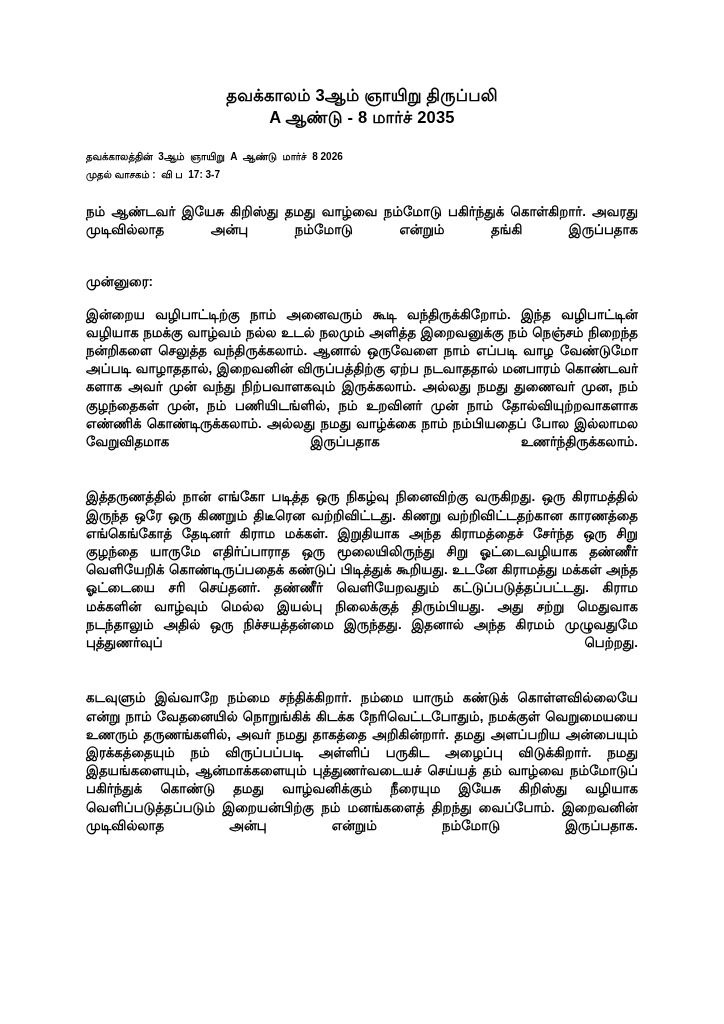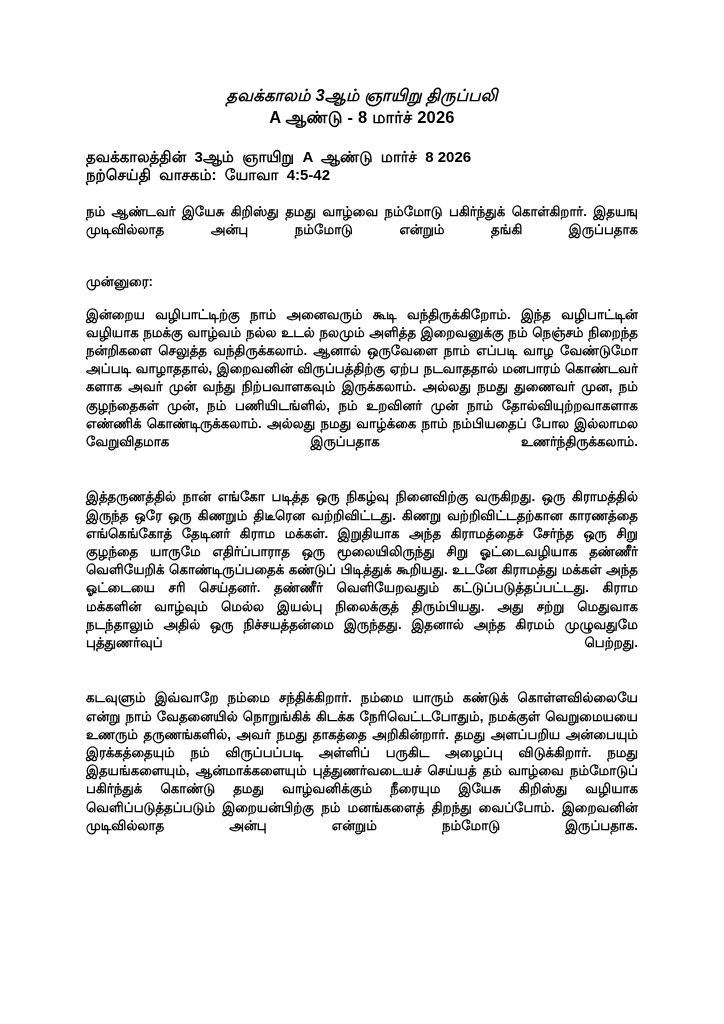--- a/index.html
+++ b/index.html
@@ -35,27 +35,27 @@
 
   
   .title-block {
     padding-top: 84px;
     text-align: center;
     font-weight: bold;
     font-size: 16.5px;
     line-height: 22px;
     letter-spacing: 0.2px;
   }
-  .title-line-1 { display: block; font-style: italic; }
+  .title-line-1 { display: block; }
   .title-line-2 { display: block; }
 
   
   .ref-block {
     margin-top: 20px;
-    font-size: 15px;
+    font-size: 10px;
     font-weight: bold;
     line-height: 18px;
   }
   .ref-line { display: block; white-space: pre-wrap; }
 
   
   .para {
     font-size: 13.3px;
     font-weight: bold;
     line-height: 18.2px;
@@ -86,31 +86,31 @@
   }
 </style>
 </head>
 <body>
 
 <div class="page">
   <div class="content">
 
     <div class="title-block">
       <span class="title-line-1">தவக்காலம்  3ஆம் ஞாயிறு திருப்பலி</span>
-      <span class="title-line-2">A ஆண்டு -  8  மார்ச்  2026</span>
+      <span class="title-line-2">A ஆண்டு -  8  மார்ச்  2035</span>
     </div>
 
     <div class="ref-block">
       <span class="ref-line">தவக்காலத்தின்  3ஆம்  ஞாயிறு  A  ஆண்டு  மார்ச்  8 2026</span>
-      <span class="ref-line">நற்செய்தி  வாசகம்:  யோவா  4:5-42</span>
+      <span class="ref-line">முதல் வாசகம் :  வி ப  17: 3-7</span>
     </div>
 
     <div class="spacer-md"></div>
 
-    <p class="para loose">நம் ஆண்டவர் இயேசு கிறிஸ்து  தமது வாழ்வை நம்மோடு  பகிர்ந்துக் கொள்கிறார்.  இதயஙு முடிவில்லாத  அன்பு நம்மோடு  என்றும்  தங்கி  இருப்பதாக</p>
+    <p class="para loose">நம் ஆண்டவர் இயேசு கிறிஸ்து  தமது வாழ்வை நம்மோடு  பகிர்ந்துக் கொள்கிறார்.  அவரது முடிவில்லாத  அன்பு நம்மோடு  என்றும்  தங்கி  இருப்பதாக</p>
 
     <div class="spacer-sm"></div>
 
     <p class="heading">முன்னுரை:</p>
 
     <div class="spacer-sm"></div>
 
     <p class="para">இன்றைய  வழிபாட்டிற்கு  நாம்  அனைவரும்  கூடி வந்திருக்கிறோம்.  இந்த வழிபாட்டின் வழியாக நமக்கு  வாழ்வம்  நல்ல உடல்  நலமும்  அளித்த  இறைவனுக்கு  நம்  நெஞ்சம் நிறைந்த  நன்றிகளை  செலுத்த  வந்திருக்கலாம்.  ஆனால்  ஒருவேளை  நாம்  எப்படி  வாழ வேண்டுமோ அப்படி  வாழாததால், இறைவனின் விருப்பத்திற்கு ஏற்ப  நடவாததால் மனபாரம் கொண்டவர் களாக   அவர் முன்   வந்து நிற்பவாளகவும்  இருக்கலாம்.   அல்லது  நமது துணைவர் முன, நம் குழந்தைகள்  முன், நம் பணியிடங்ளில், நம் உறவினர் முன் நாம் தோல்வியுற்றவாகளாக  எண்ணிக் கொண்டிருக்கலாம்.  அல்லது  நமது  வாழ்க்கை  நாம் நம்பியதைப் போல இல்லாமல வேறுவிதமாக இருப்பதாக  உணர்ந்திருக்கலாம்.</p>
 
     <div class="spacer-md"></div>

